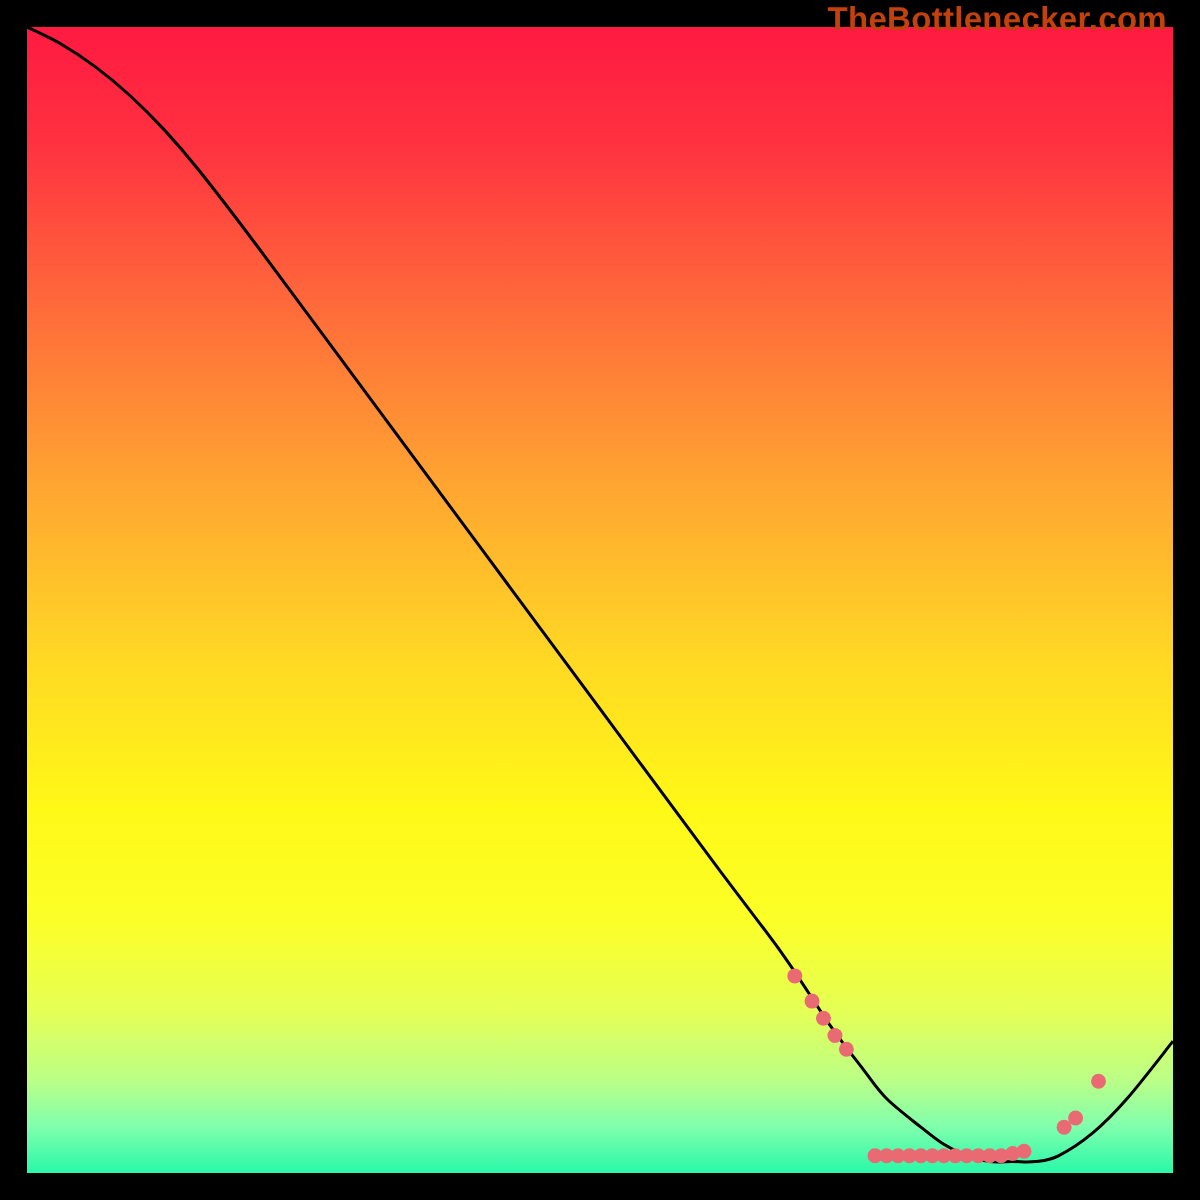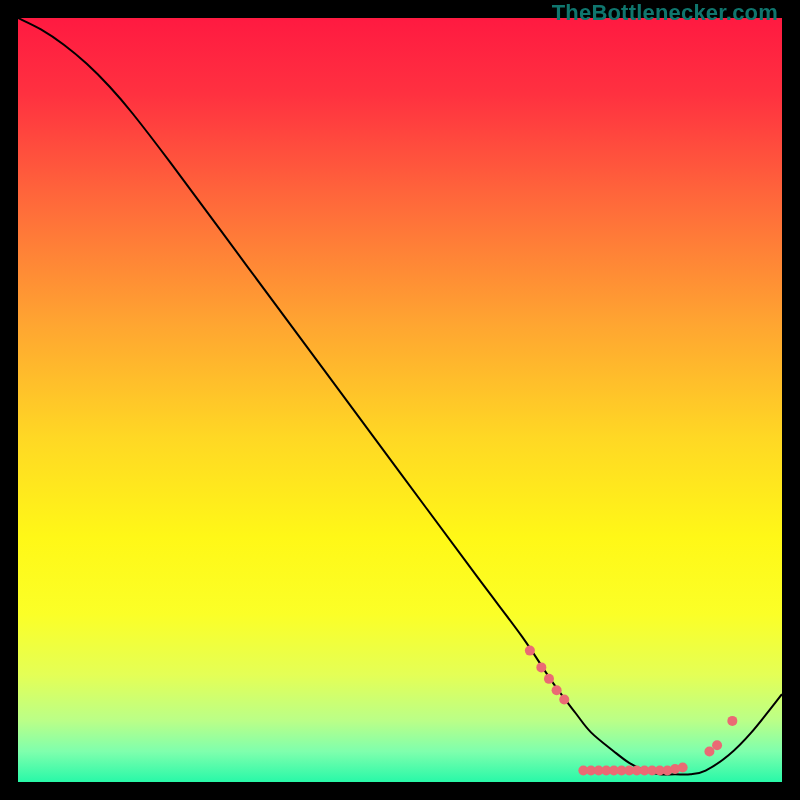--- a/index.html
+++ b/index.html
@@ -36,21 +36,21 @@
     width: 100%;
     height: 100%;
   }
   .watermark {
     position: absolute;
     top: 0px;
     right: 22px;
     font-family: Arial, Helvetica, sans-serif;
     font-size: 22px;
     font-weight: bold;
-    color: #0f766e;
+    color: #c2410c;
     letter-spacing: 0.2px;
   }
 </style>
 </head>
 <body>
 
 <div class="chart-container">
   <div class="plot-area">
     <svg class="gradient-bg" viewBox="0 0 764 764" preserveAspectRatio="none">
       <defs>

